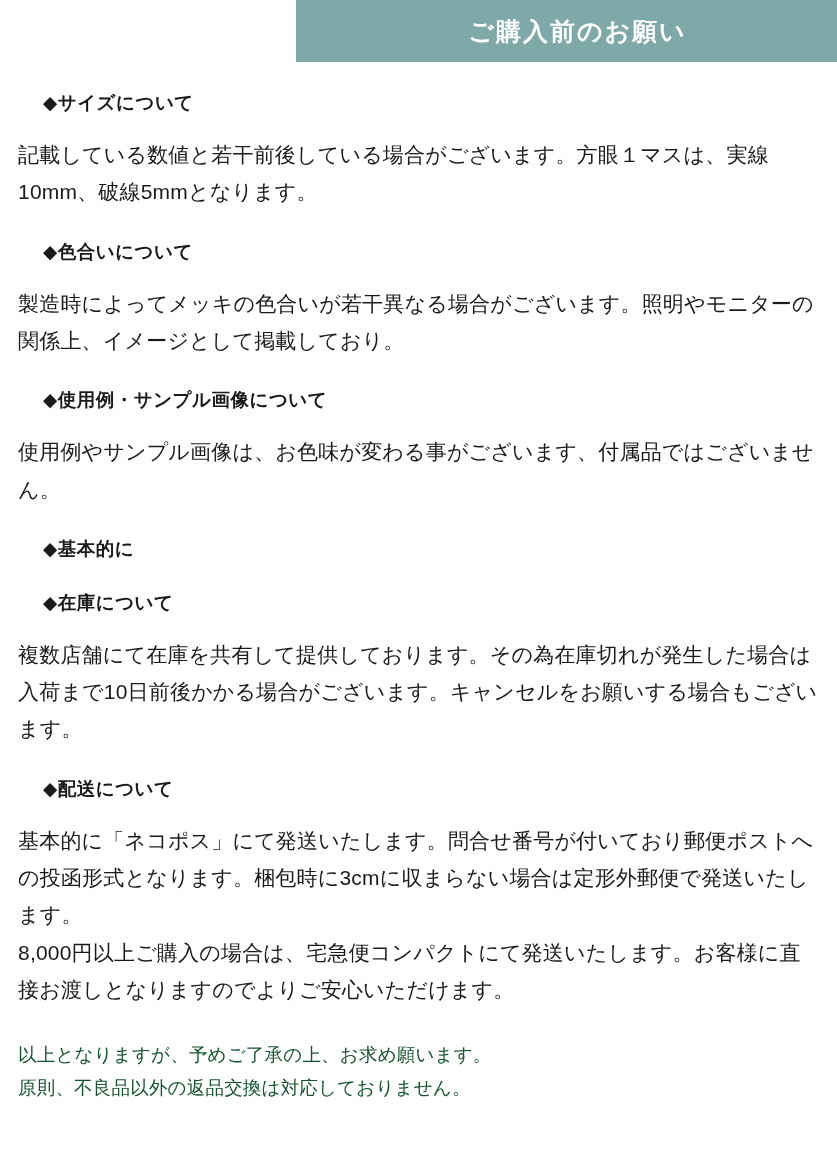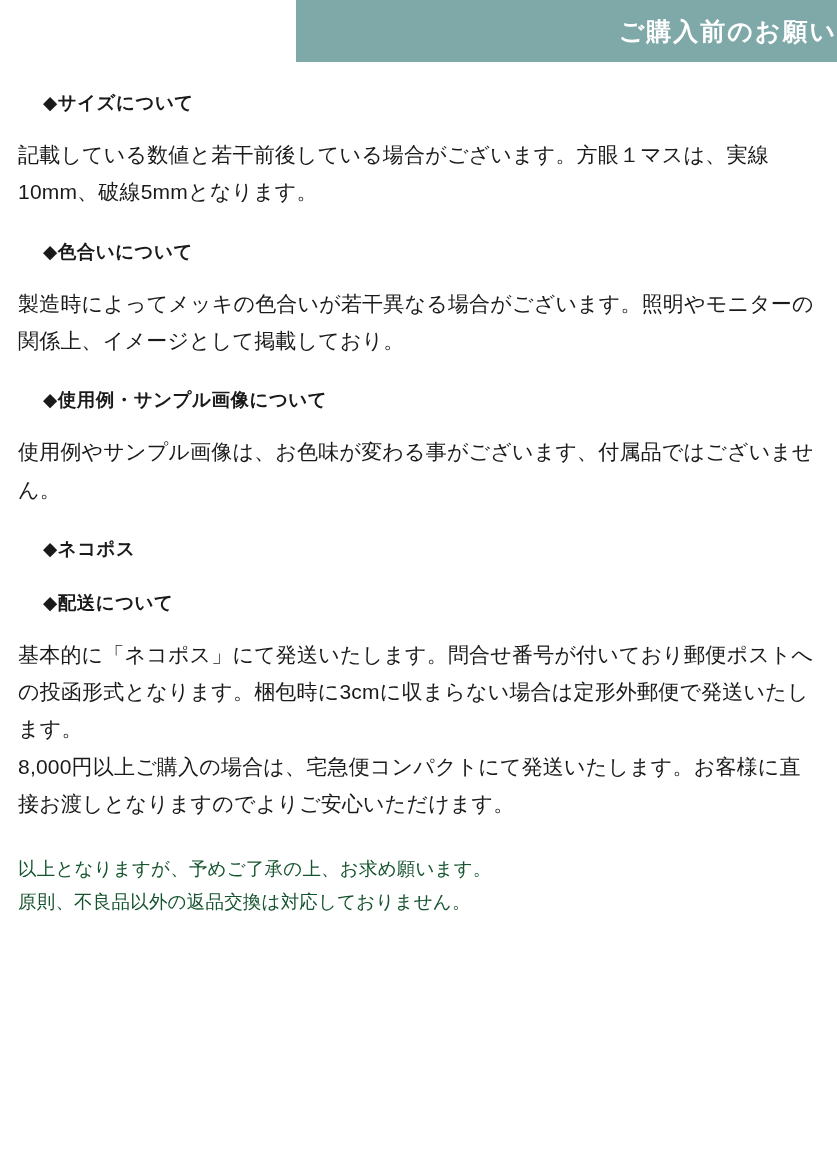--- a/index.html
+++ b/index.html
@@ -22,21 +22,21 @@
   }
   .header-bar {
     position: absolute;
     top: 0;
     left: 296px;
     width: 541px;
     height: 62px;
     background: #7fa8a8;
     display: flex;
     align-items: center;
-    justify-content: flex-end;
+    justify-content: center;
     box-sizing: border-box;
     padding-left: 22px;
   }
   .header-title {
     color: #ffffff;
     font-size: 25px;
     font-weight: bold;
     letter-spacing: 2px;
     line-height: 1;
   }
@@ -106,23 +106,27 @@
       <div class="section-heading">◆色合いについて</div>
       <div class="section-body">製造時によってメッキの色合いが若干異なる場合がございます。照明やモニターの関係上、イメージとして掲載しており。</div>
     </div>
 
     <div class="section">
       <div class="section-heading">◆使用例・サンプル画像について</div>
       <div class="section-body">使用例やサンプル画像は、お色味が変わる事がございます、付属品ではございません。</div>
     </div>
 
     <div class="section">
-      <div class="section-heading">◆ネコポス</div>
+      <div class="section-heading">◆基本的に</div>
     </div>
 
+    <div class="section">
+      <div class="section-heading">◆在庫について</div>
+      <div class="section-body">複数店舗にて在庫を共有して提供しております。その為在庫切れが発生した場合は入荷まで10日前後かかる場合がございます。キャンセルをお願いする場合もございます。</div>
+    </div>
 
     <div class="section">
       <div class="section-heading">◆配送について</div>
       <div class="section-body">基本的に「ネコポス」にて発送いたします。問合せ番号が付いており郵便ポストへの投函形式となります。梱包時に3cmに収まらない場合は定形外郵便で発送いたします。
 8,000円以上ご購入の場合は、宅急便コンパクトにて発送いたします。お客様に直接お渡しとなりますのでよりご安心いただけます。</div>
     </div>
 
     <div class="closing">以上となりますが、予めご了承の上、お求め願います。
 原則、不良品以外の返品交換は対応しておりません。</div>
 

